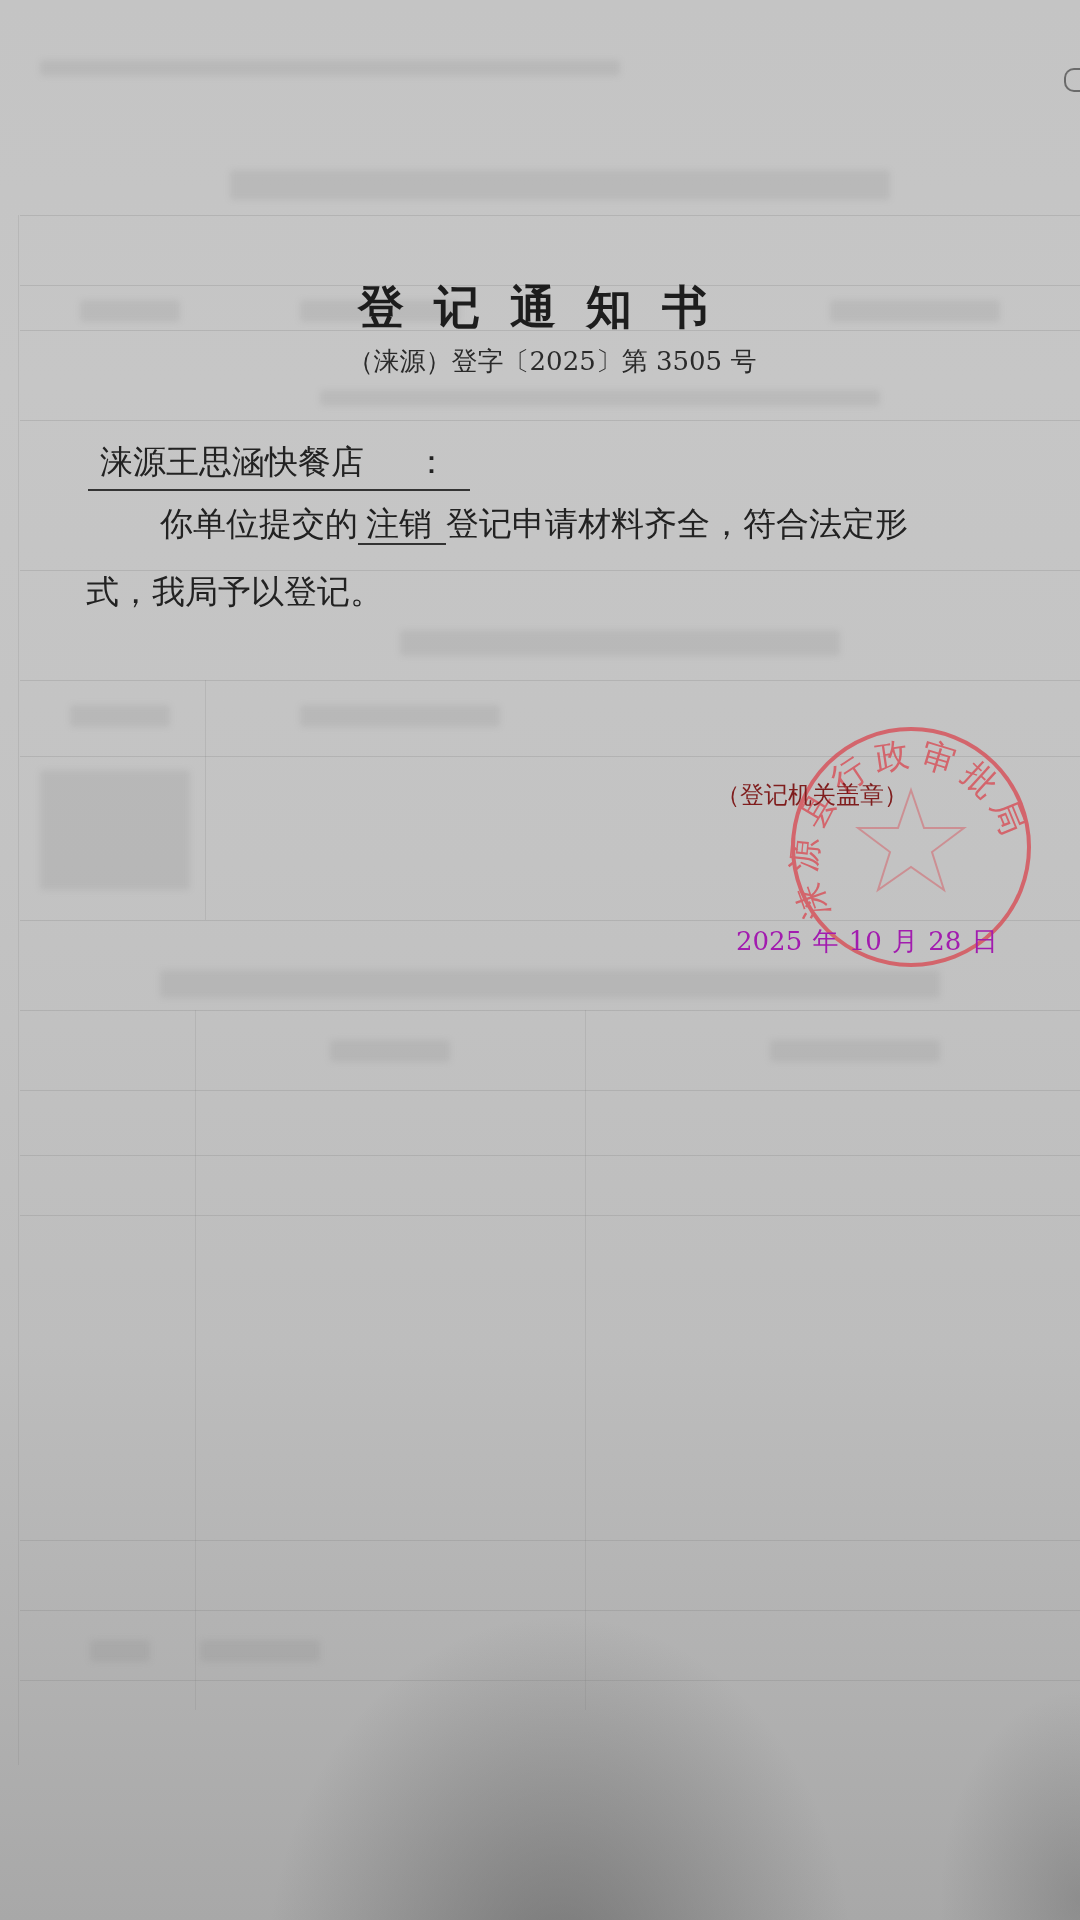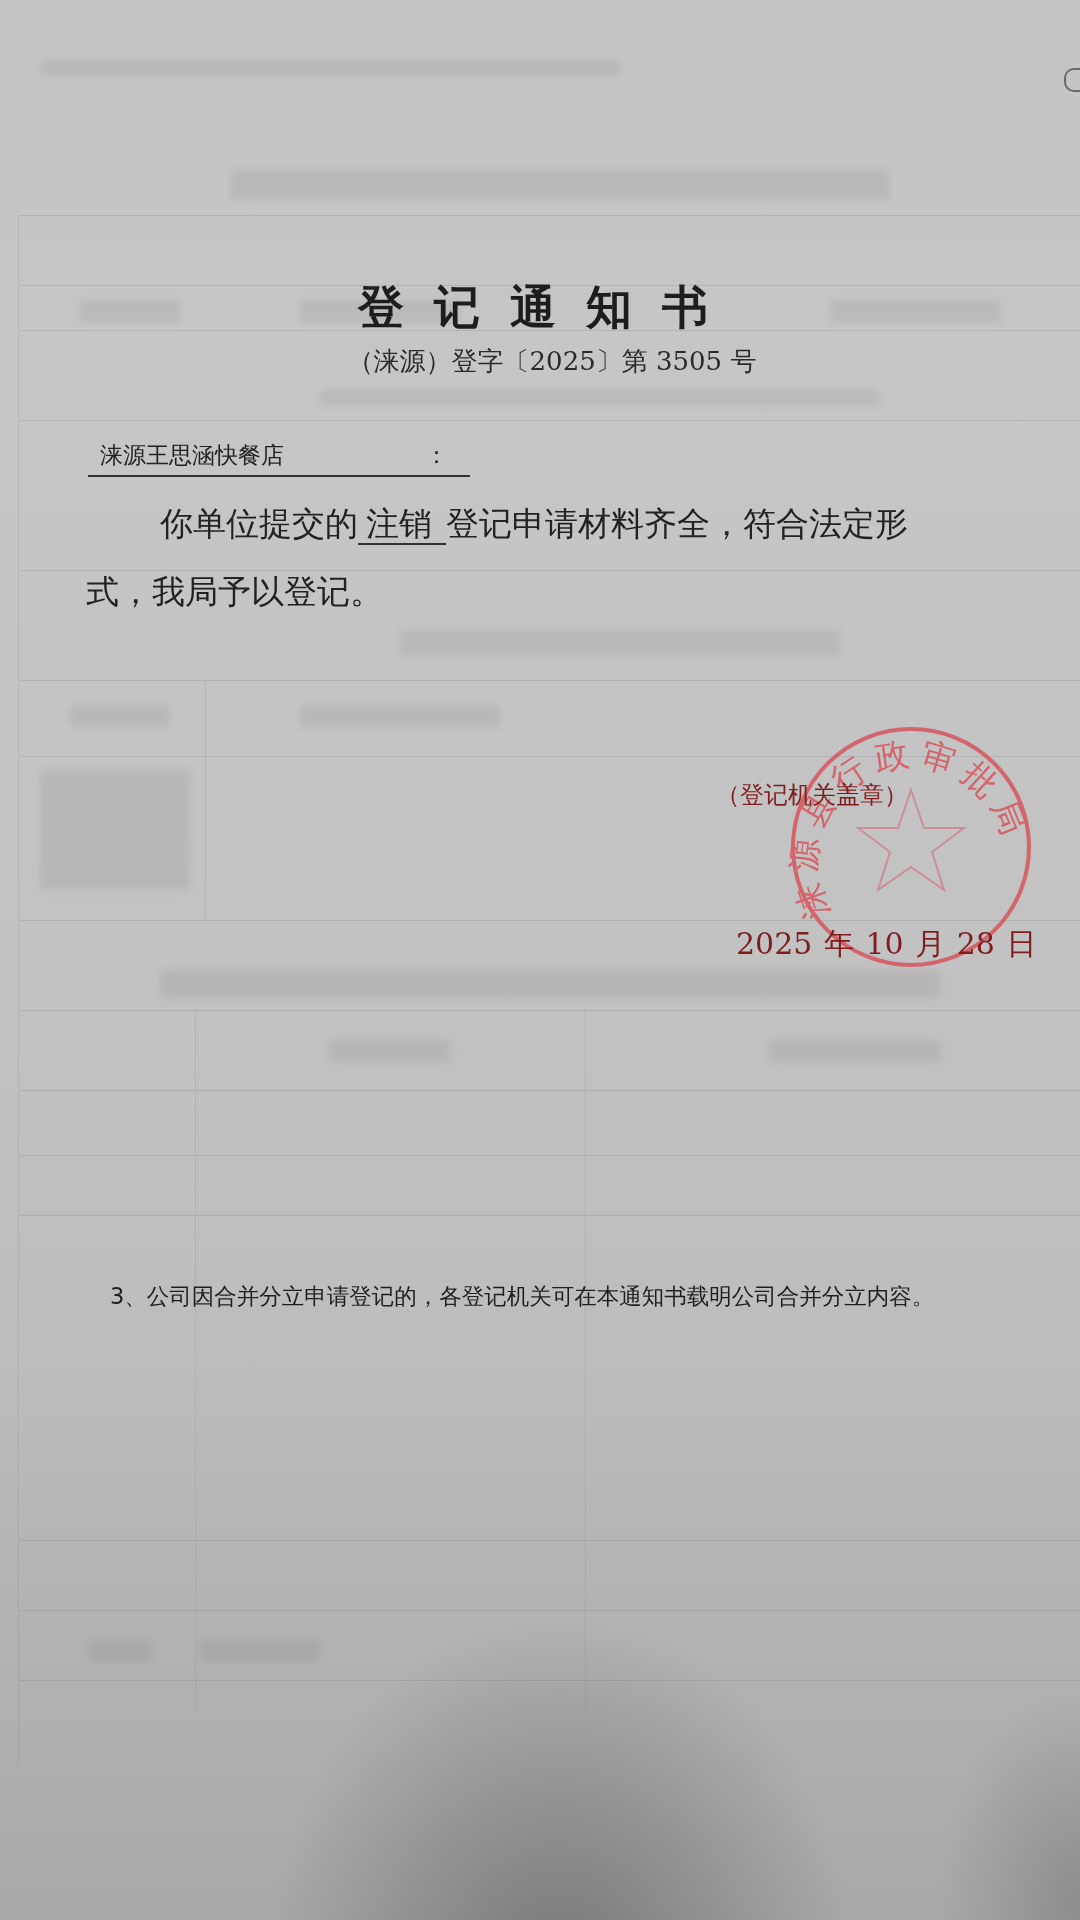--- a/index.html
+++ b/index.html
@@ -73,21 +73,21 @@
       color: #2a2a2a;
       padding-left: 24px;
       box-sizing: border-box;
     }
     .recipient {
       position: absolute;
       top: 440px;
       left: 88px;
       width: 370px;
       border-bottom: 2px solid #333;
-      font-size: 23px;
+      font-size: 33px;
       padding-left: 12px;
       padding-bottom: 4px;
       color: #222;
       display: flex;
       justify-content: space-between;
     }
     .recipient .colon {
       padding-right: 22px;
     }
     .body-line {
@@ -109,22 +109,22 @@
       top: 779px;
       left: 716px;
       font-size: 24px;
       color: #7f1d1d;
       z-index: 3;
     }
     .date {
       position: absolute;
       top: 924px;
       left: 736px;
-      font-size: 30px;
-      color: #7f1d1d;
+      font-size: 26px;
+      color: #a21caf;
       z-index: 3;
       word-spacing: 2px;
     }
     .seal {
       position: absolute;
       top: 722px;
       left: 786px;
       width: 250px;
       height: 250px;
       z-index: 2;
@@ -228,14 +228,13 @@
   <circle cx="125" cy="125" r="118" fill="none" stroke="#d9464f" stroke-width="4"></circle>
   <polygon points="125,68 138,106 178,106 146,130 158,168 125,145 92,168 104,130 72,106 112,106" fill="none" stroke="#d9464f" stroke-width="2" opacity="0.55"></polygon>
   <text font-family="DejaVu Sans, sans-serif" font-size="34" fill="#d9464f" letter-spacing="8">
     <textPath href="#sealArc">涞源县行政审批局</textPath>
   </text>
 </svg>
 
 <div class="date">2025 年 10 月 28 日</div>
 
 <div class="notes">
-  <div class="note-row indent">3、公司因合并分立申请登记的，各登记机关可在本通知书载明公司合并分立内容。</div>
 </div>
 
 </body></html>

